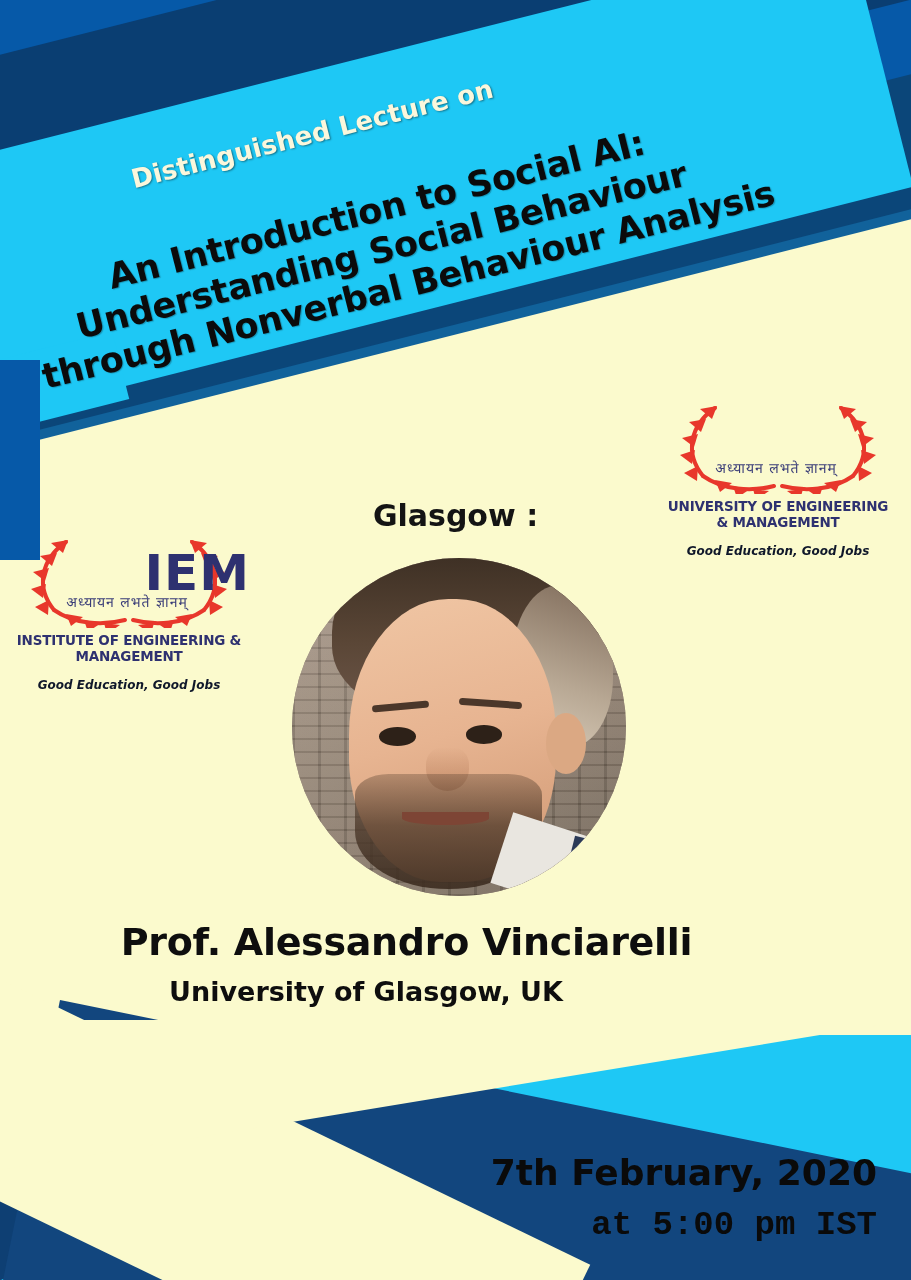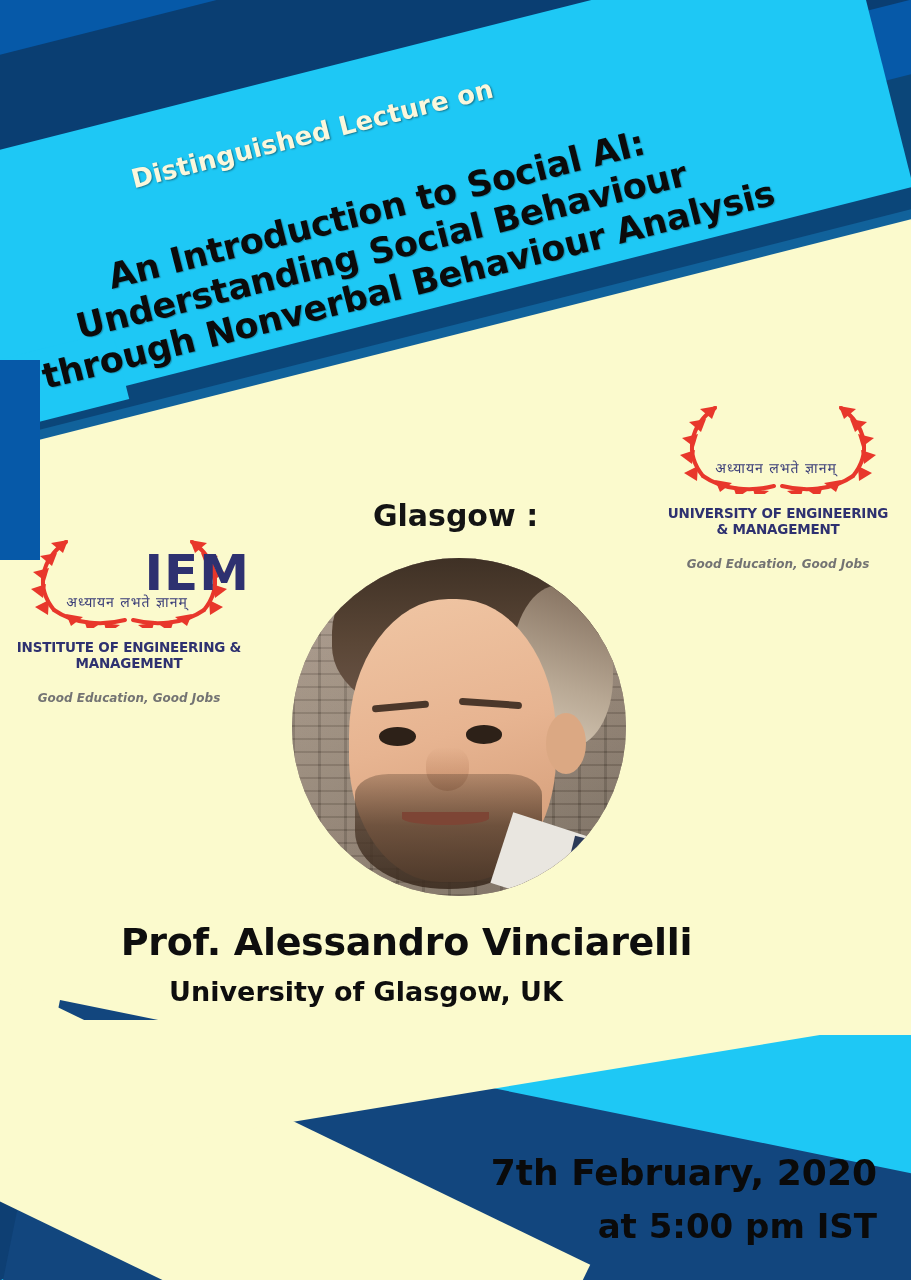--- a/index.html
+++ b/index.html
@@ -177,22 +177,22 @@
   .logo svg{position:absolute;left:50%;top:0;transform:translateX(-50%);}
   .logo .mark{
     position:absolute;left:0;right:0;top:12px;
     font-size:46px;font-weight:bold;color:#2E3170;
     letter-spacing:1px;font-family:"DejaVu Sans","Liberation Sans",sans-serif;
   }
   .logo .sans{
     position:absolute;left:0;right:4px;top:60px;
     font-size:14px;color:#3A3D78;letter-spacing:1px;
   }
-  .logo .l1{font-size:13.5px;font-weight:bold;color:#2E3170;letter-spacing:-.2px;margin-top:11px;}
-  .logo .l2{font-size:12px;font-weight:bold;color:#737373;font-style:italic;margin-top:20px;}
+  .logo .l1{font-size:13.5px;font-weight:bold;color:#2E3170;letter-spacing:-.2px;margin-top:4px;}
+  .logo .l2{font-size:12px;font-weight:bold;color:#0f172a;font-style:italic;margin-top:14px;}
 
   #logo-uem{left:662px;top:398px;width:232px;}
   #logo-iem{left:8px;top:532px;width:242px;}
   #logo-iem .mark{font-size:50px;text-align:right;}
 
   
   .ft-cyan{left:0;top:1035px;width:911px;height:245px;background:#1EC8F5;}
   .ft-navy-right{
     left:60px;top:1000px;width:1000px;height:300px;
     background:#12467E;
@@ -215,21 +215,21 @@
   .ft-cream-tri{left:0;top:1020px;width:911px;height:150px;
     background:#FBFACD;
     clip-path:polygon(0 0,911px 0,0 150px);}
 
   #date-line{
     position:absolute;right:34px;top:1152px;
     font-size:36px;font-weight:bold;color:#0A0A0A;text-align:right;
   }
   #time-line{
     position:absolute;right:34px;top:1206px;
-    font-size:34px;font-weight:bold;color:#0A0A0A;text-align:right;
+    font-size:34px;font-weight:bold;color:#0A0A0A;text-align:right;font-family:Liberation Mono, monospace;
   }
 </style>
 </head>
 <body>
 
 <div id="poster">
 
   <div class="layer hdr-base"></div>
   <div class="layer hdr-lightcol"></div>
   <div class="layer hdr-rightdark"></div>

